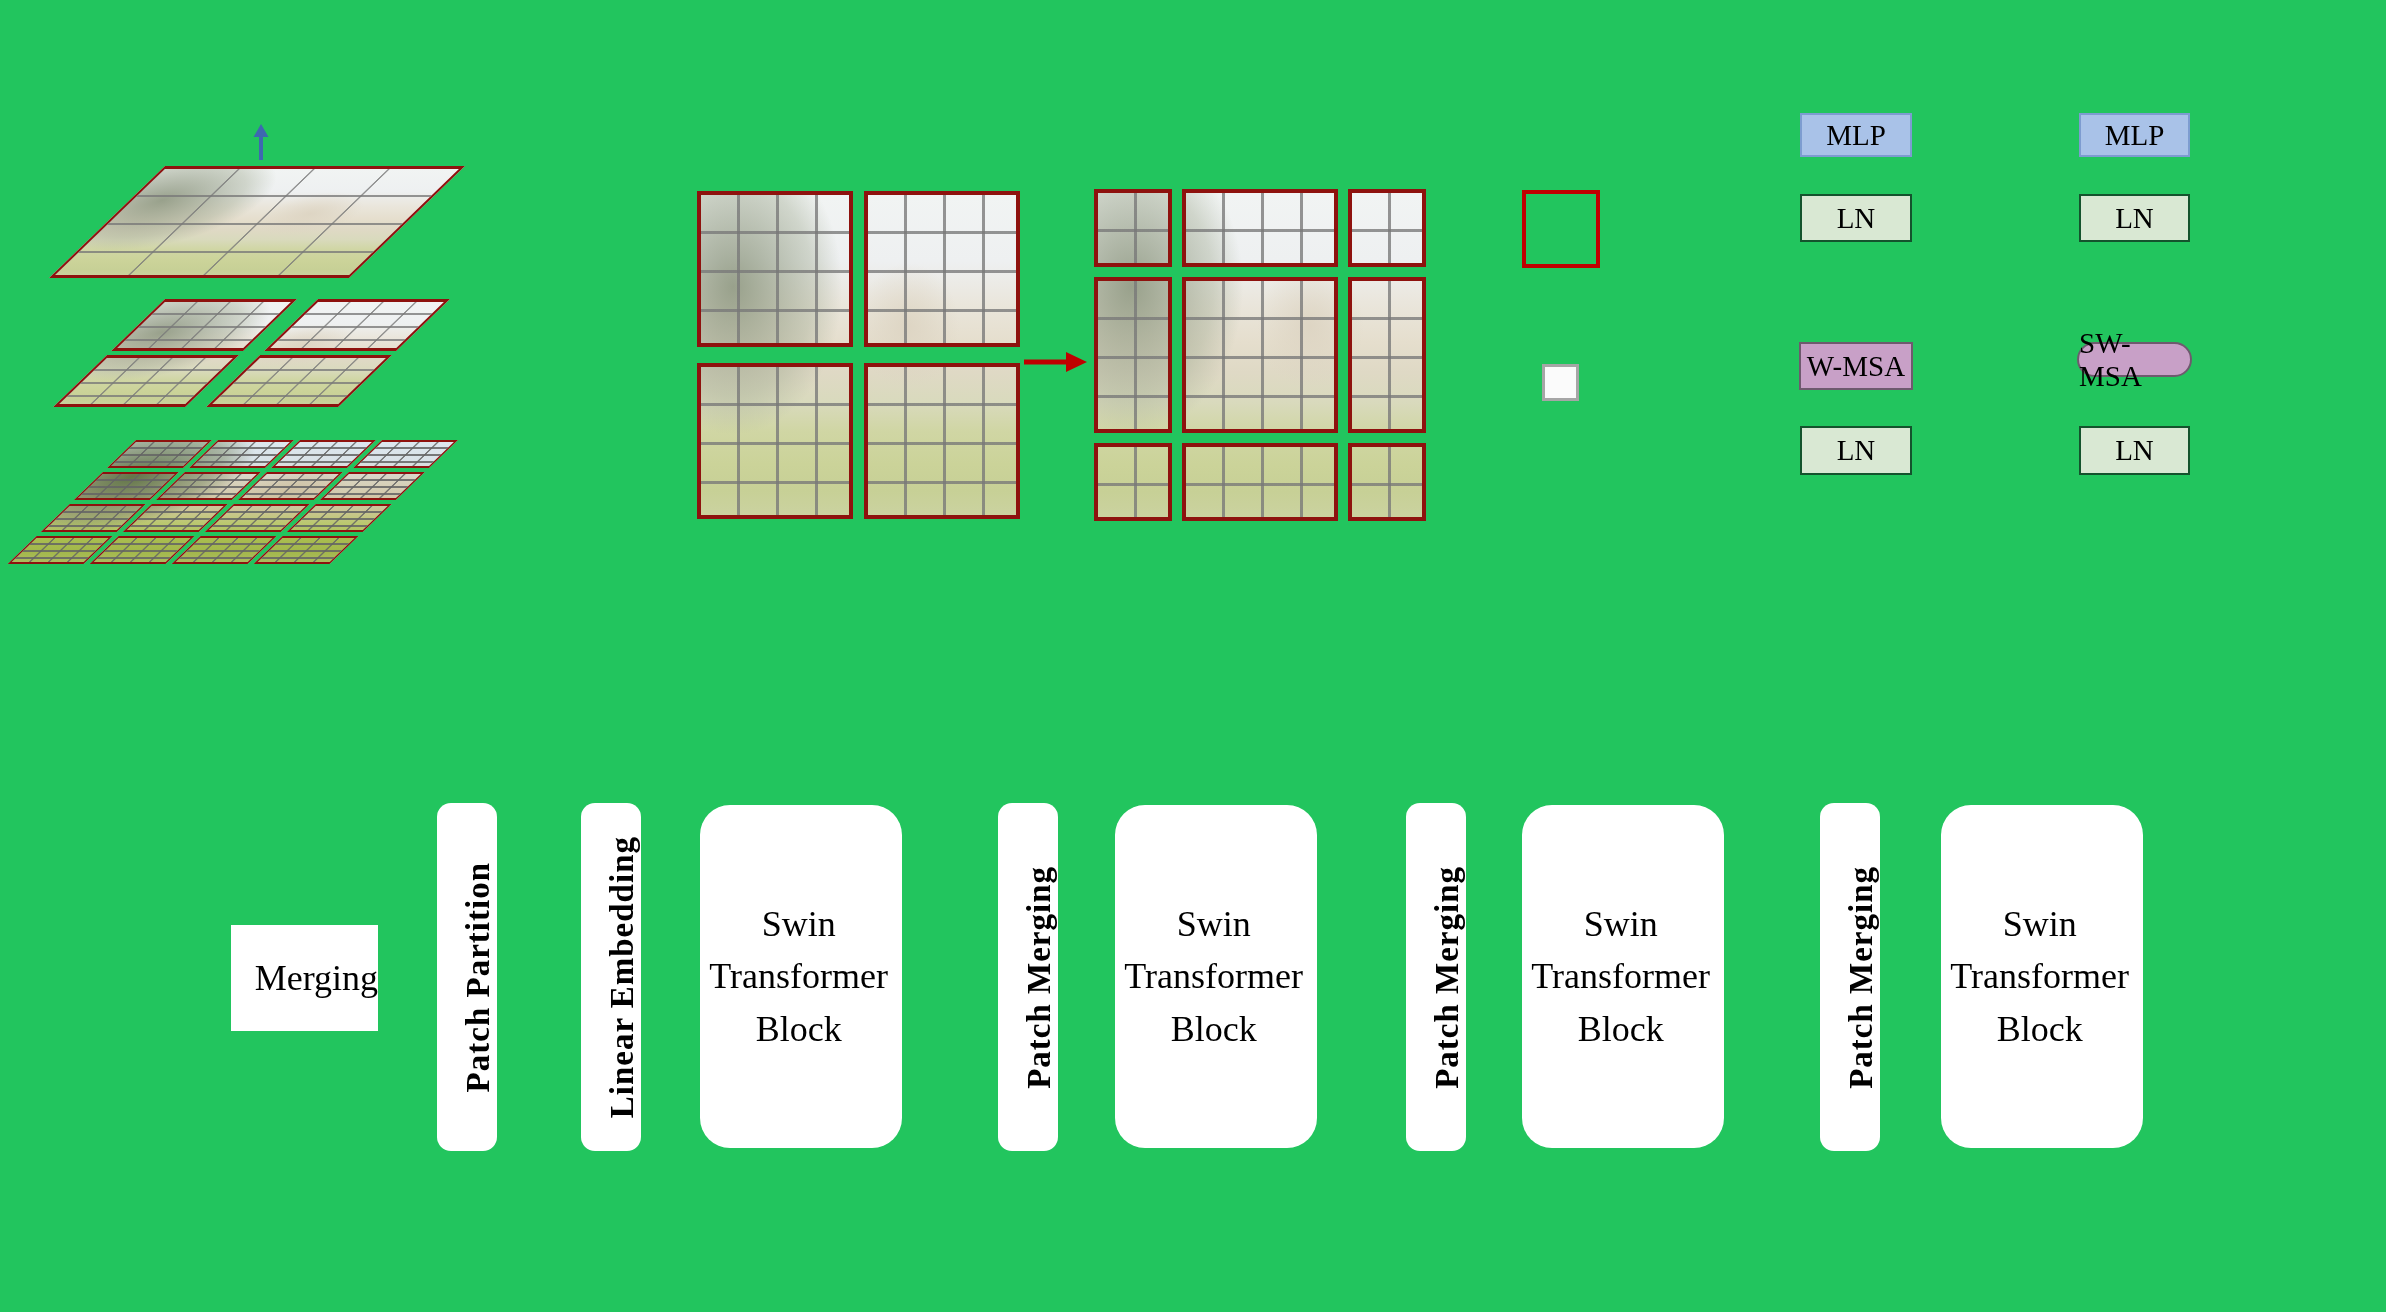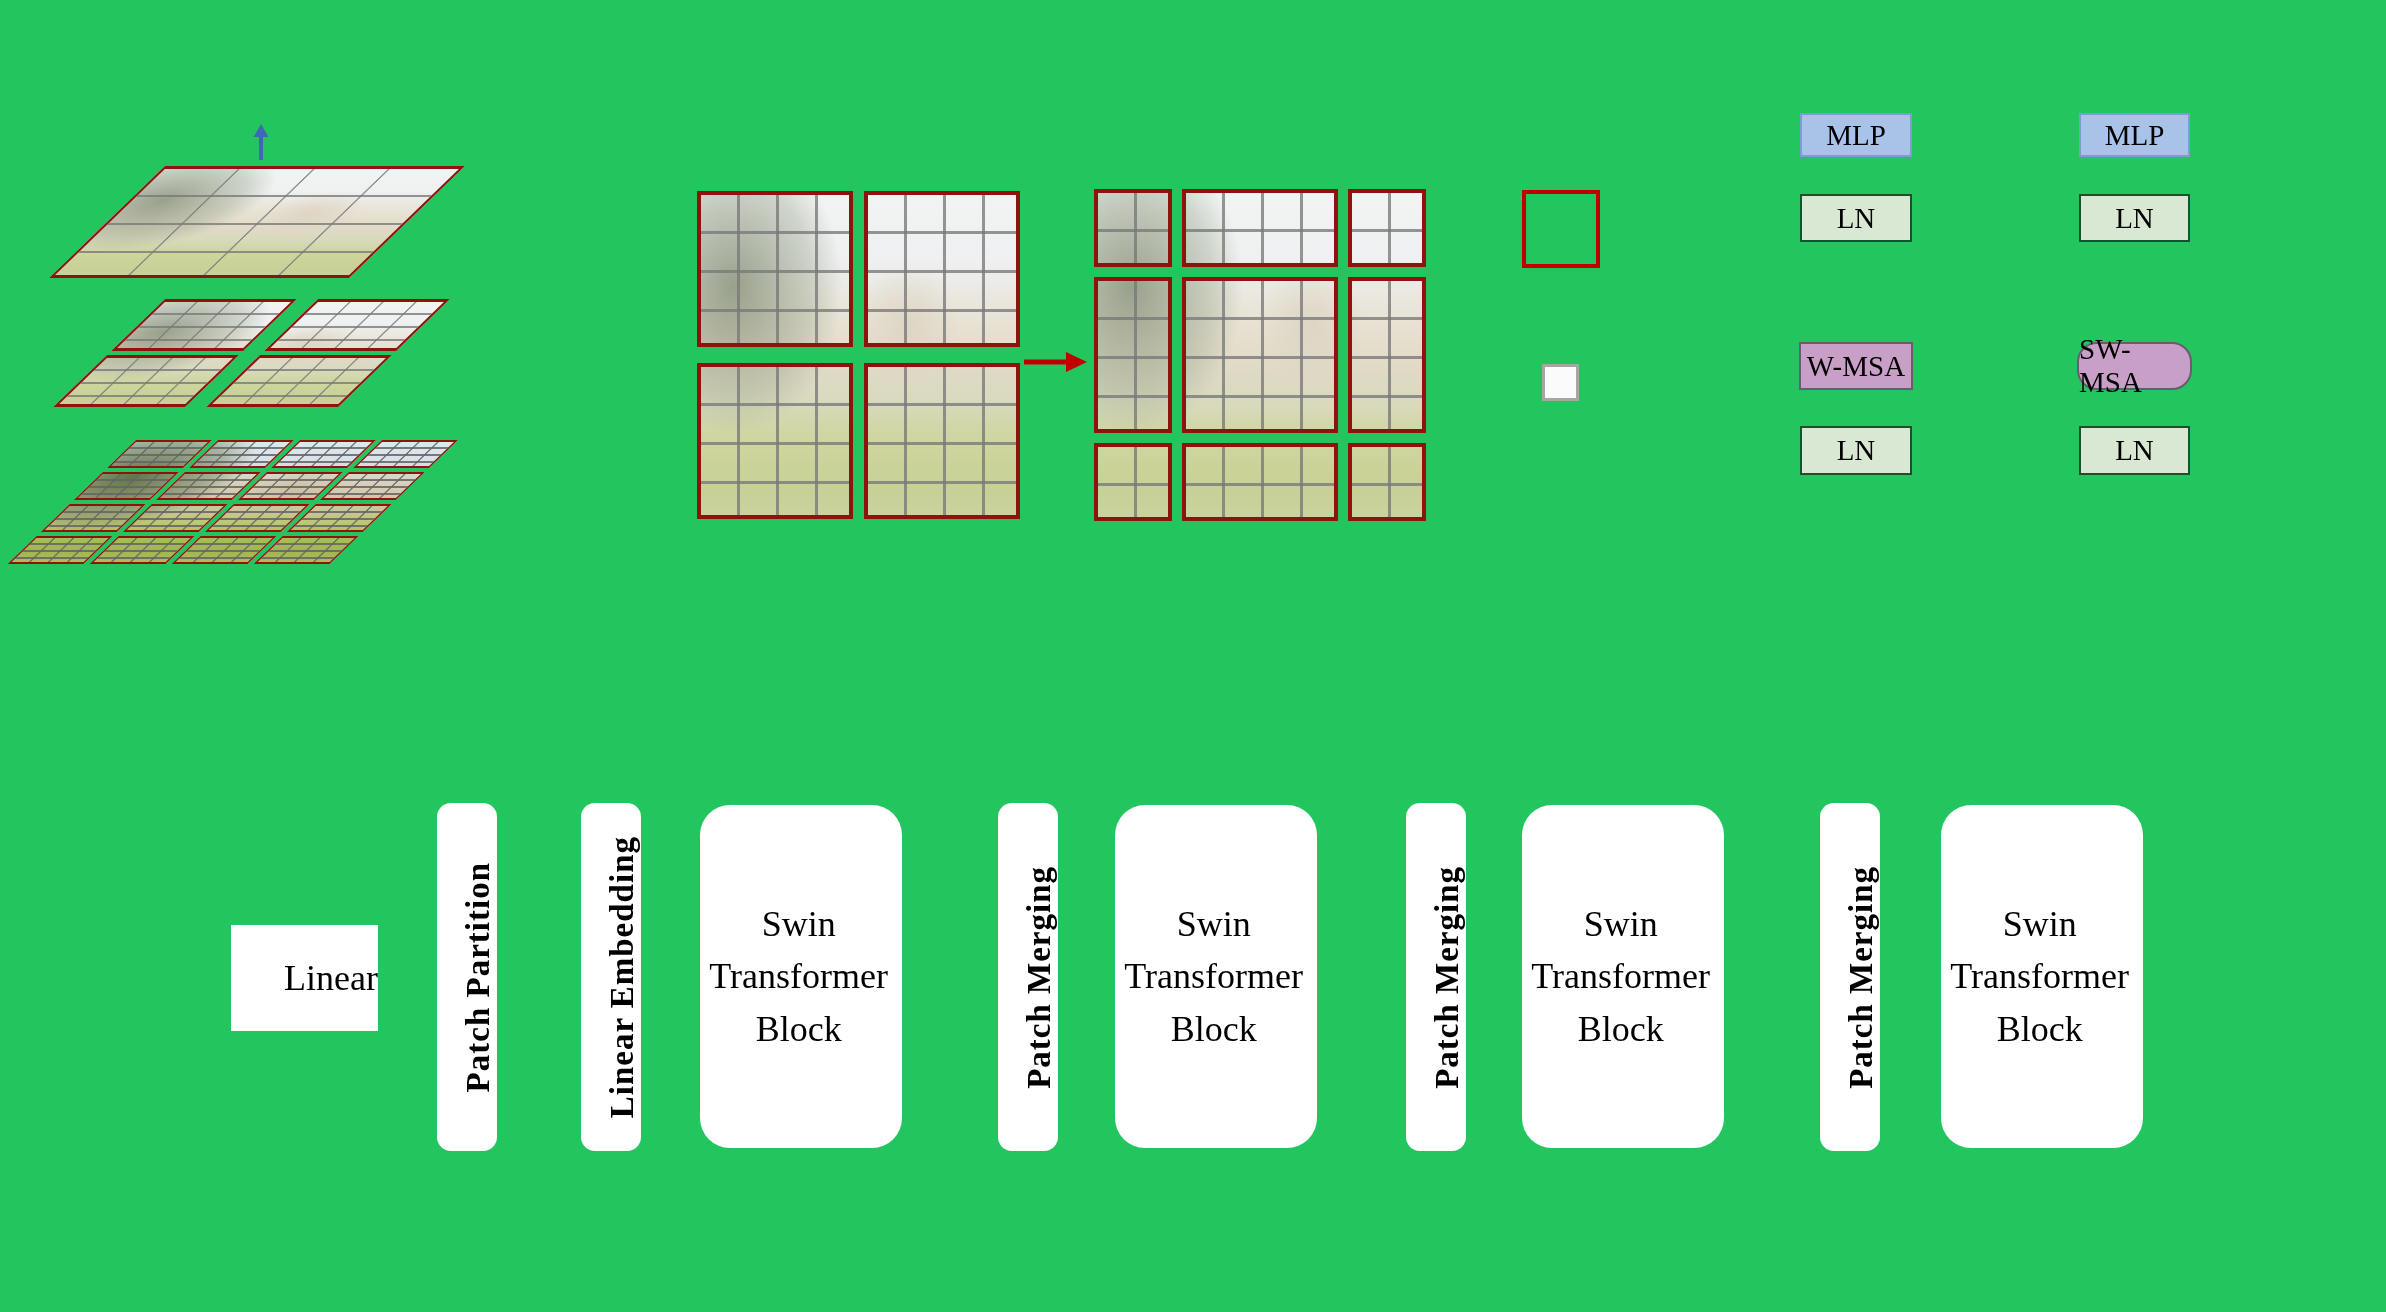--- a/index.html
+++ b/index.html
@@ -127,27 +127,27 @@
 
   <div>
     <div class="tb-box c-mlp" style="left:1800px;top:113px;width:112px;height:44px;">MLP</div>
     <div class="tb-box c-ln" style="left:1800px;top:194px;width:112px;height:48px;">LN</div>
     <div class="tb-box c-msa" style="left:1799px;top:342px;width:114px;height:48px;">W-MSA</div>
     <div class="tb-box c-ln" style="left:1800px;top:426px;width:112px;height:49px;">LN</div>
   </div>
   <div>
     <div class="tb-box c-mlp" style="left:2079px;top:113px;width:111px;height:44px;">MLP</div>
     <div class="tb-box c-ln" style="left:2079px;top:194px;width:111px;height:48px;">LN</div>
-    <div class="tb-box c-msa" style="left:2077px;top:342px;width:115px;height:48px;border-radius:20px;">SW-MSA</div>
+    <div class="tb-box c-msa" style="left:2077px;top:342px;width:115px;height:35px;border-radius:20px;">SW-MSA</div>
     <div class="tb-box c-ln" style="left:2079px;top:426px;width:111px;height:49px;">LN</div>
   </div>
 
   <div>
     <div class="flow-box images-box" style="left:231px;top:925px;">
-        <span>Linear</span>
+        <span>Merging</span>
       </div>
 
     <div class="flow-box vbar" style="left:437px;top:803px;">
         <span>Patch Partition</span>
       </div>
 
     <div class="flow-box vbar" style="left:581px;top:803px;">
         <span>Linear Embedding</span>
       </div>
 

